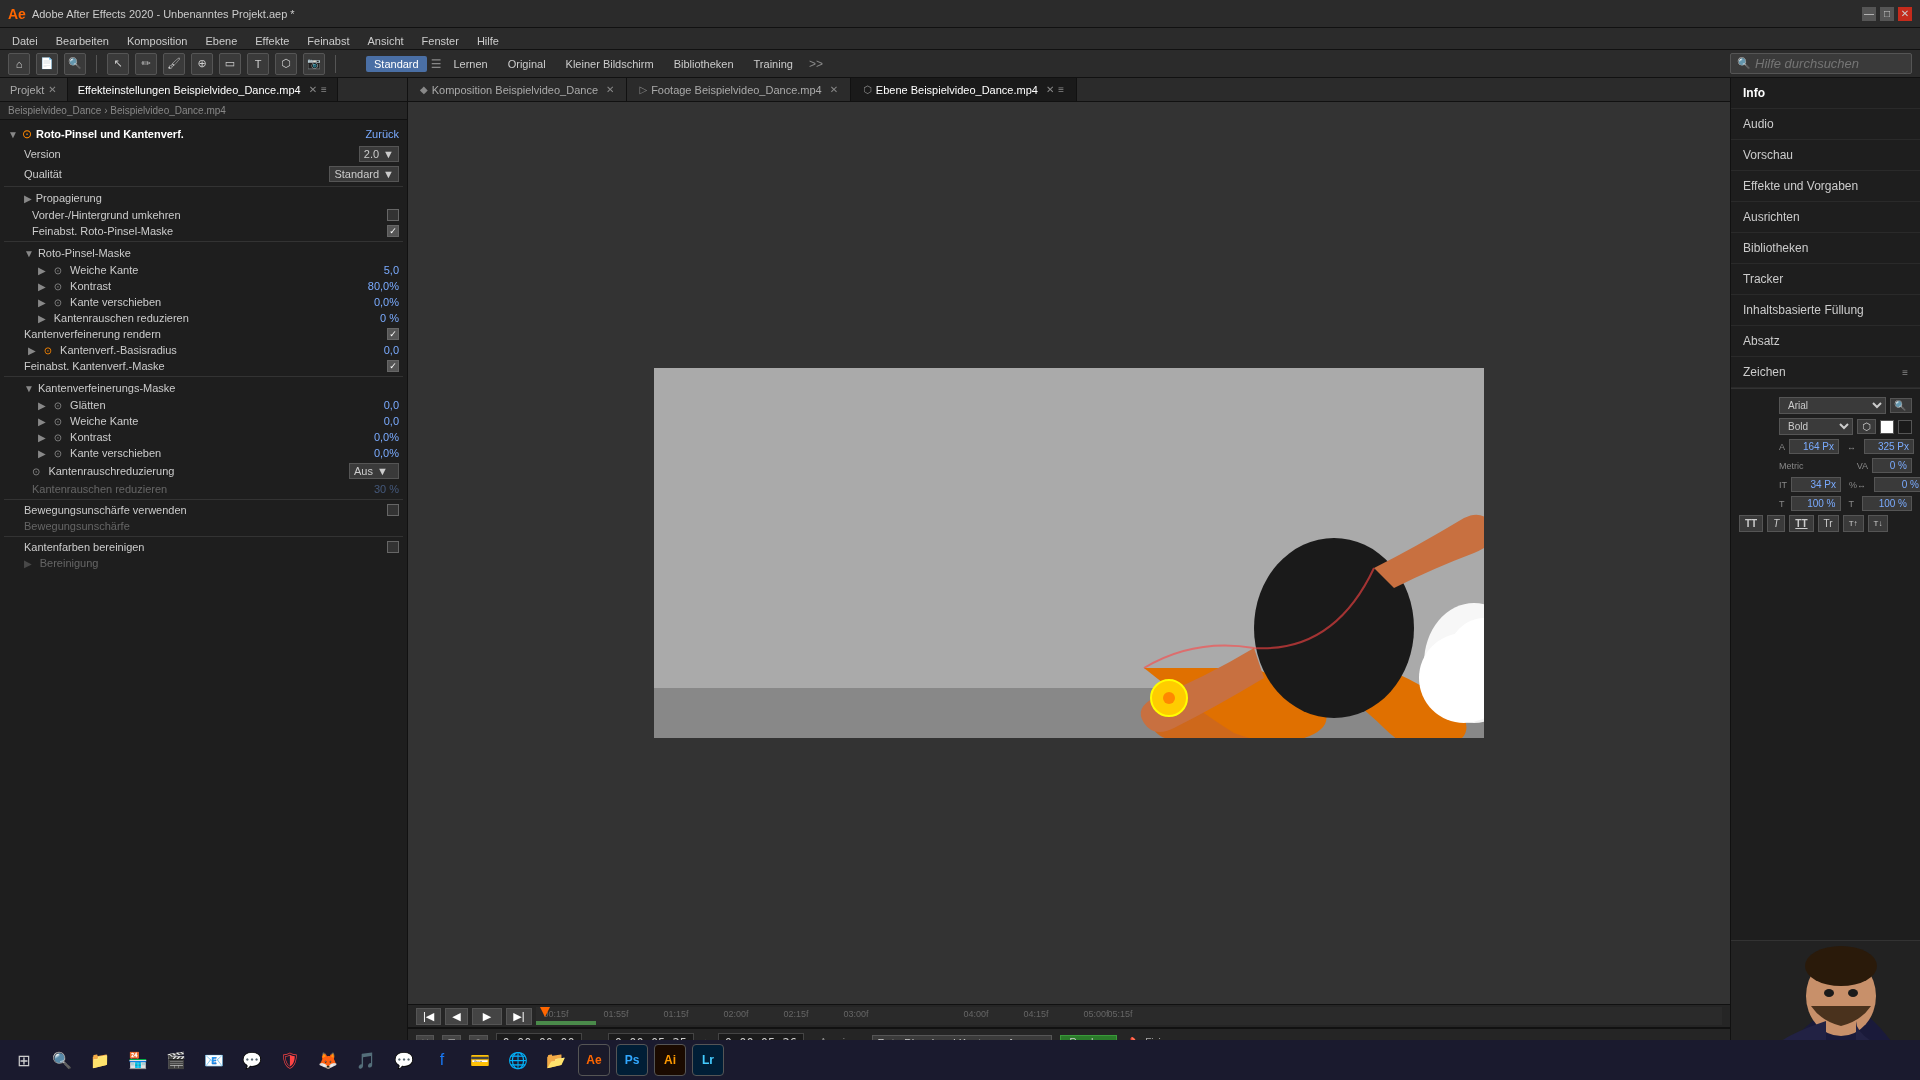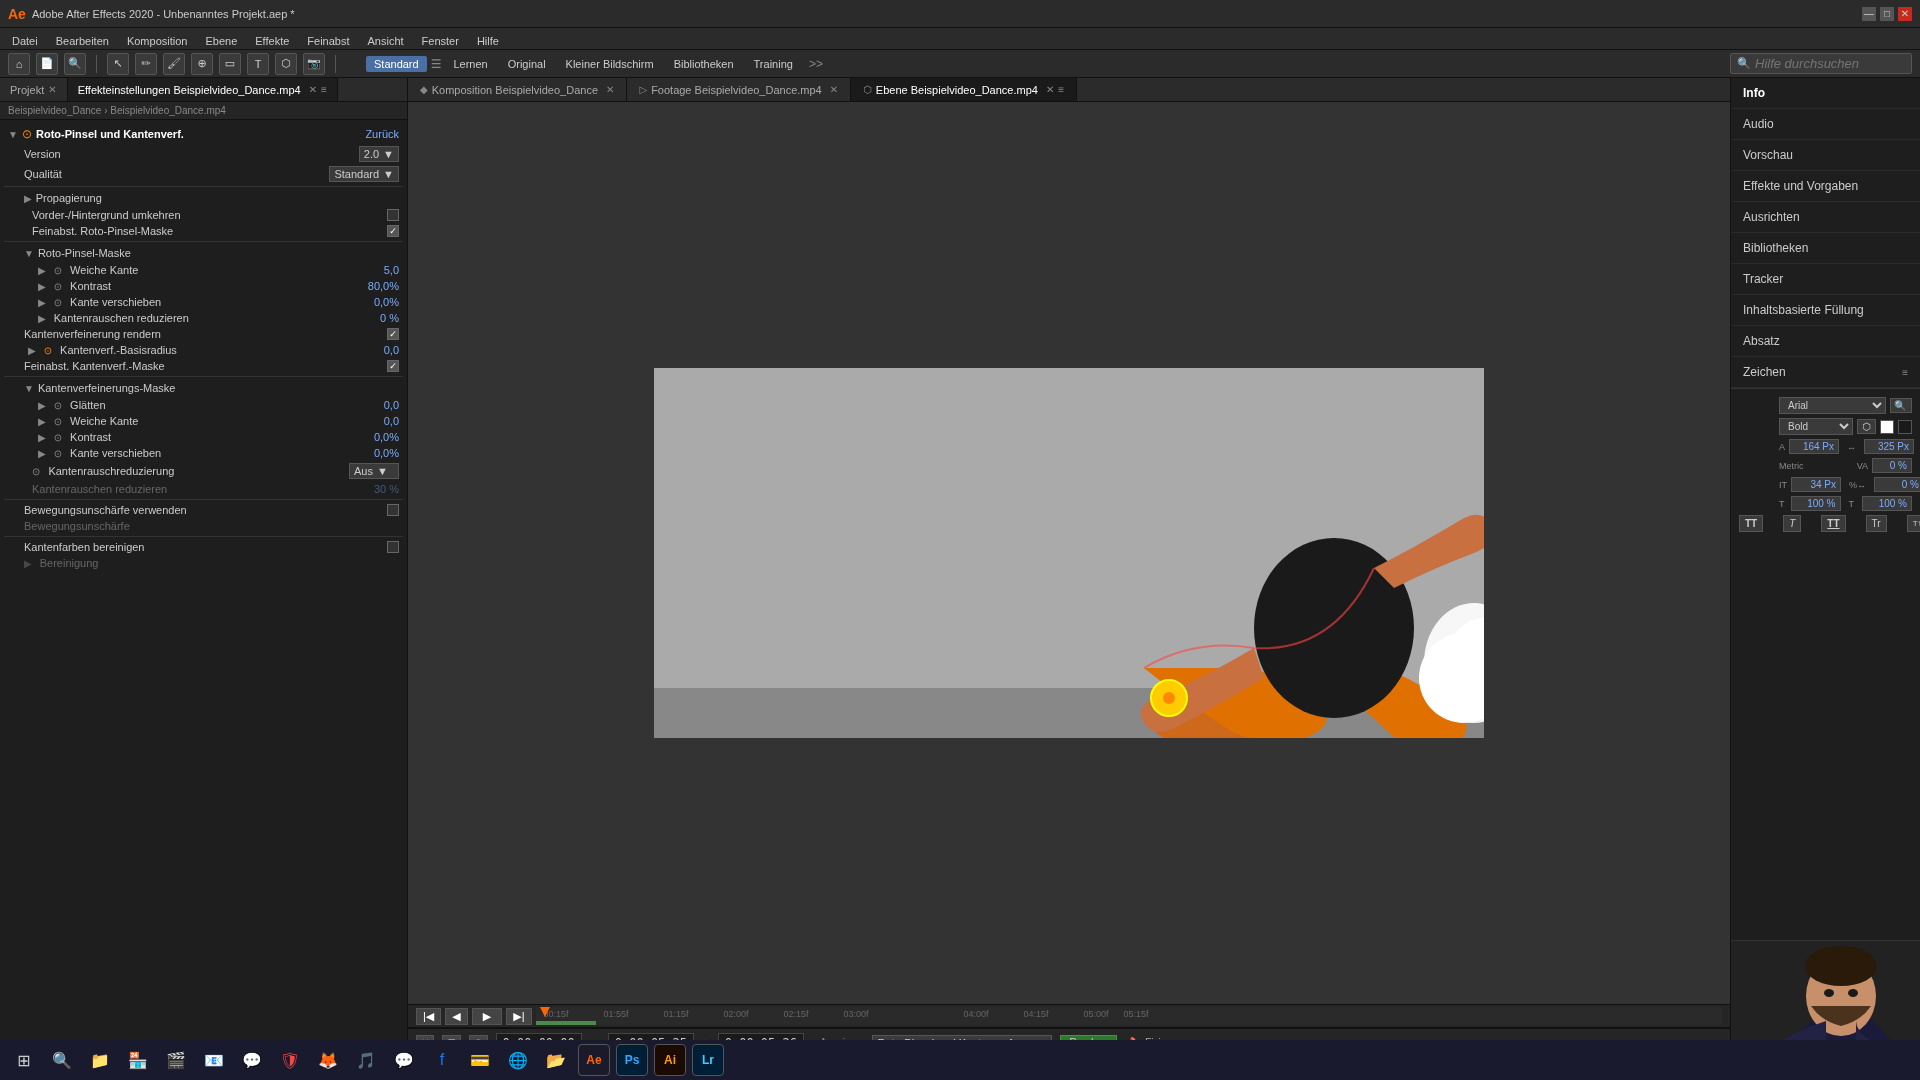--- a/index.html
+++ b/index.html
@@ -287,21 +287,21 @@
     .char-btn {
       padding: 1px 4px;
       background: #3a3a3a;
       border: 1px solid #555;
       color: #ccc;
       font-size: 10px;
       cursor: pointer;
     }
     .text-style-row {
       display: flex;
-      gap: 20px;
+      gap: 4px;
     }
     .ts-btn {
       padding: 2px 5px;
       background: #3a3a3a;
       border: 1px solid #555;
       color: #ccc;
       font-size: 10px;
       cursor: pointer;
     }
 
@@ -691,21 +691,21 @@
         <div style="position:absolute; left:8px; top:2px; font-size:9px; color:#666;">00:15f</div>
         <div style="position:absolute; left:68px; top:2px; font-size:9px; color:#666;">01:55f</div>
         <div style="position:absolute; left:128px; top:2px; font-size:9px; color:#666;">01:15f</div>
         <div style="position:absolute; left:188px; top:2px; font-size:9px; color:#666;">02:00f</div>
         <div style="position:absolute; left:248px; top:2px; font-size:9px; color:#666;">02:15f</div>
         <div style="position:absolute; left:308px; top:2px; font-size:9px; color:#666;">03:00f</div>
         <div style="position:absolute; left:368px; top:2px; font-size:9px; color:#666;margin-top:21px;">03:15f</div>
         <div style="position:absolute; left:428px; top:2px; font-size:9px; color:#666;">04:00f</div>
         <div style="position:absolute; left:488px; top:2px; font-size:9px; color:#666;">04:15f</div>
         <div style="position:absolute; left:548px; top:2px; font-size:9px; color:#666;">05:00f</div>
-        <div style="position:absolute; left:588px; top:2px; font-size:9px; color:#666;">05:15f</div>
+        <div style="position:absolute; left:572px; top:2px; font-size:9px; color:#666;">05:15f</div>
 
         <div style="position:absolute; left:4px; top:0; width:0; height:0; border-left:5px solid transparent; border-right:5px solid transparent; border-top:10px solid #ff6600;"></div>
 
         <div style="position:absolute; left:0; top:14px; width:60px; height:4px; background:#4a8a4a;"></div>
       </div>
     </div>
 
     <div id="timecode-bar">
       <button style="background:#444; border:1px solid #555; color:#ccc; padding:1px 4px; font-size:10px; cursor:pointer;">✕</button>
       <button style="background:#444; border:1px solid #555; color:#ccc; padding:1px 4px; font-size:10px; cursor:pointer;">⊟</button>

